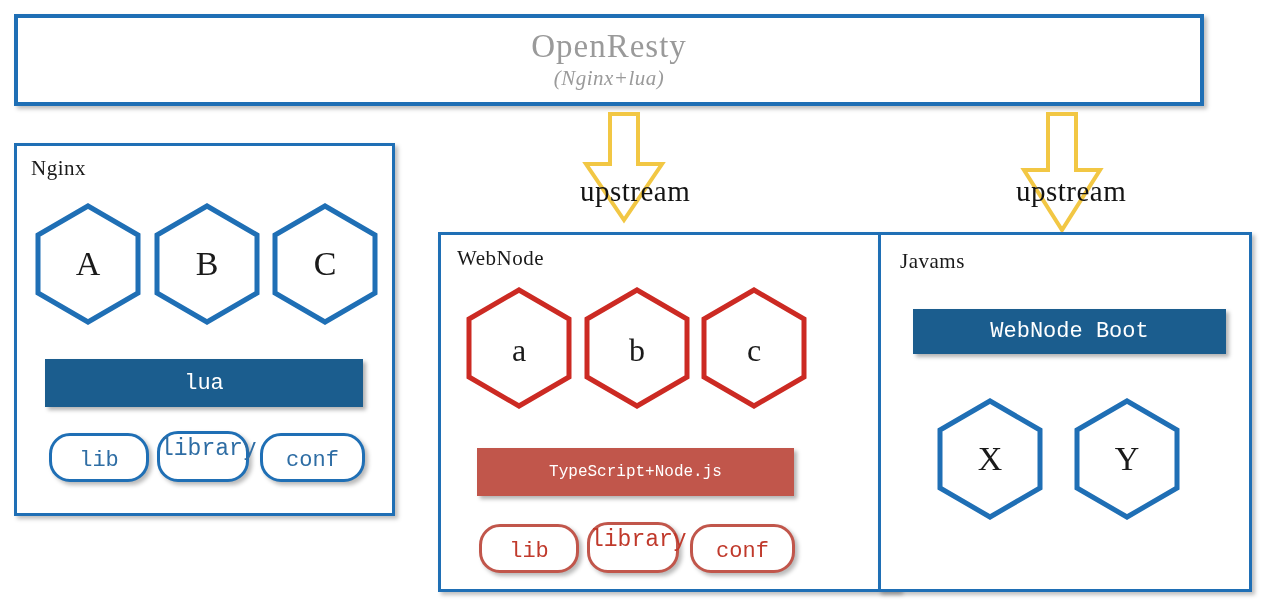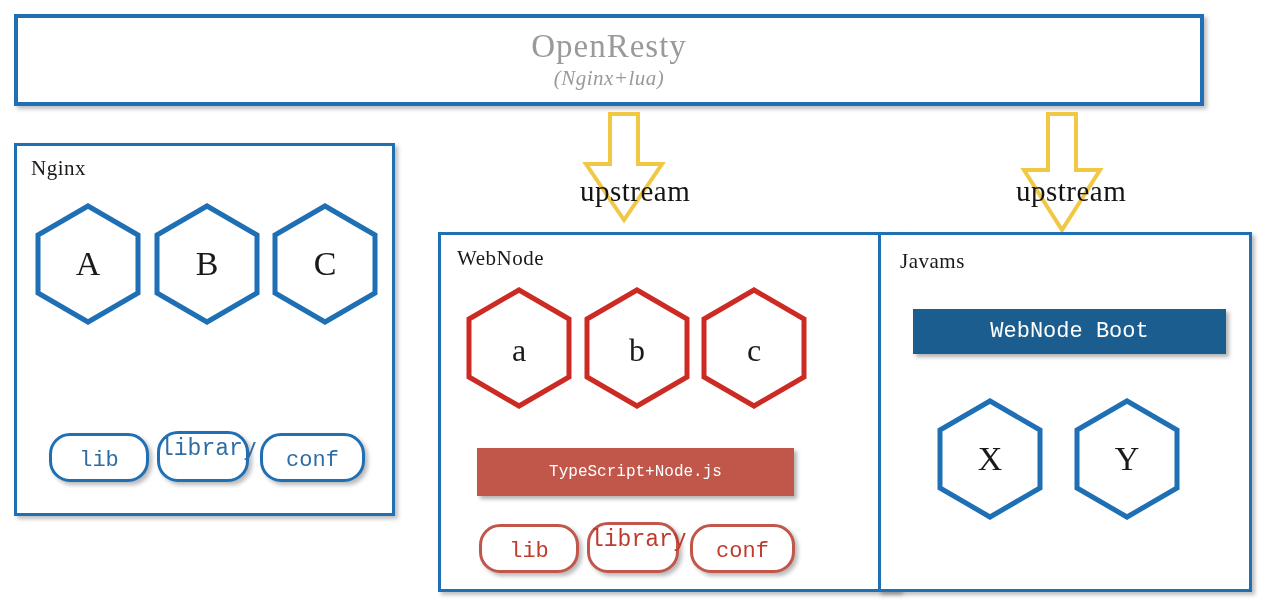--- a/index.html
+++ b/index.html
@@ -178,20 +178,23 @@
       <div class="hex-label" style="top:42px; font-size:34px;">B</div>
     </div>
 
     <div class="hex" style="left:254px; top:57px; width:108px; height:122px;">
       <svg width="108" height="122" viewBox="0 0 108 122">
         <polygon points="54,3 104,32 104,90 54,119 4,90 4,32" fill="#ffffff" stroke="#1F6FB5" stroke-width="5" stroke-linejoin="miter"></polygon>
       </svg>
       <div class="hex-label" style="top:42px; font-size:34px;">C</div>
     </div>
 
+    <div class="bar bar-blue" style="left:28px; top:213px; width:318px; height:48px; font-size:22px;">
+      <span>lua</span>
+    </div>
 
     <div class="minibox minibox-blue" style="left:32px; top:287px; width:100px; height:49px;">
       <span class="minibox-text" style="font-size:22px; padding-top:14px;">lib</span>
     </div>
     <div class="minibox minibox-blue" style="left:140px; top:285px; width:92px; height:51px;">
       <span class="minibox-text" style="font-size:23px; padding-top:3px; line-height:1.08;">library</span>
     </div>
     <div class="minibox minibox-blue" style="left:243px; top:287px; width:105px; height:49px;">
       <span class="minibox-text" style="font-size:22px; padding-top:14px;">conf</span>
     </div>

